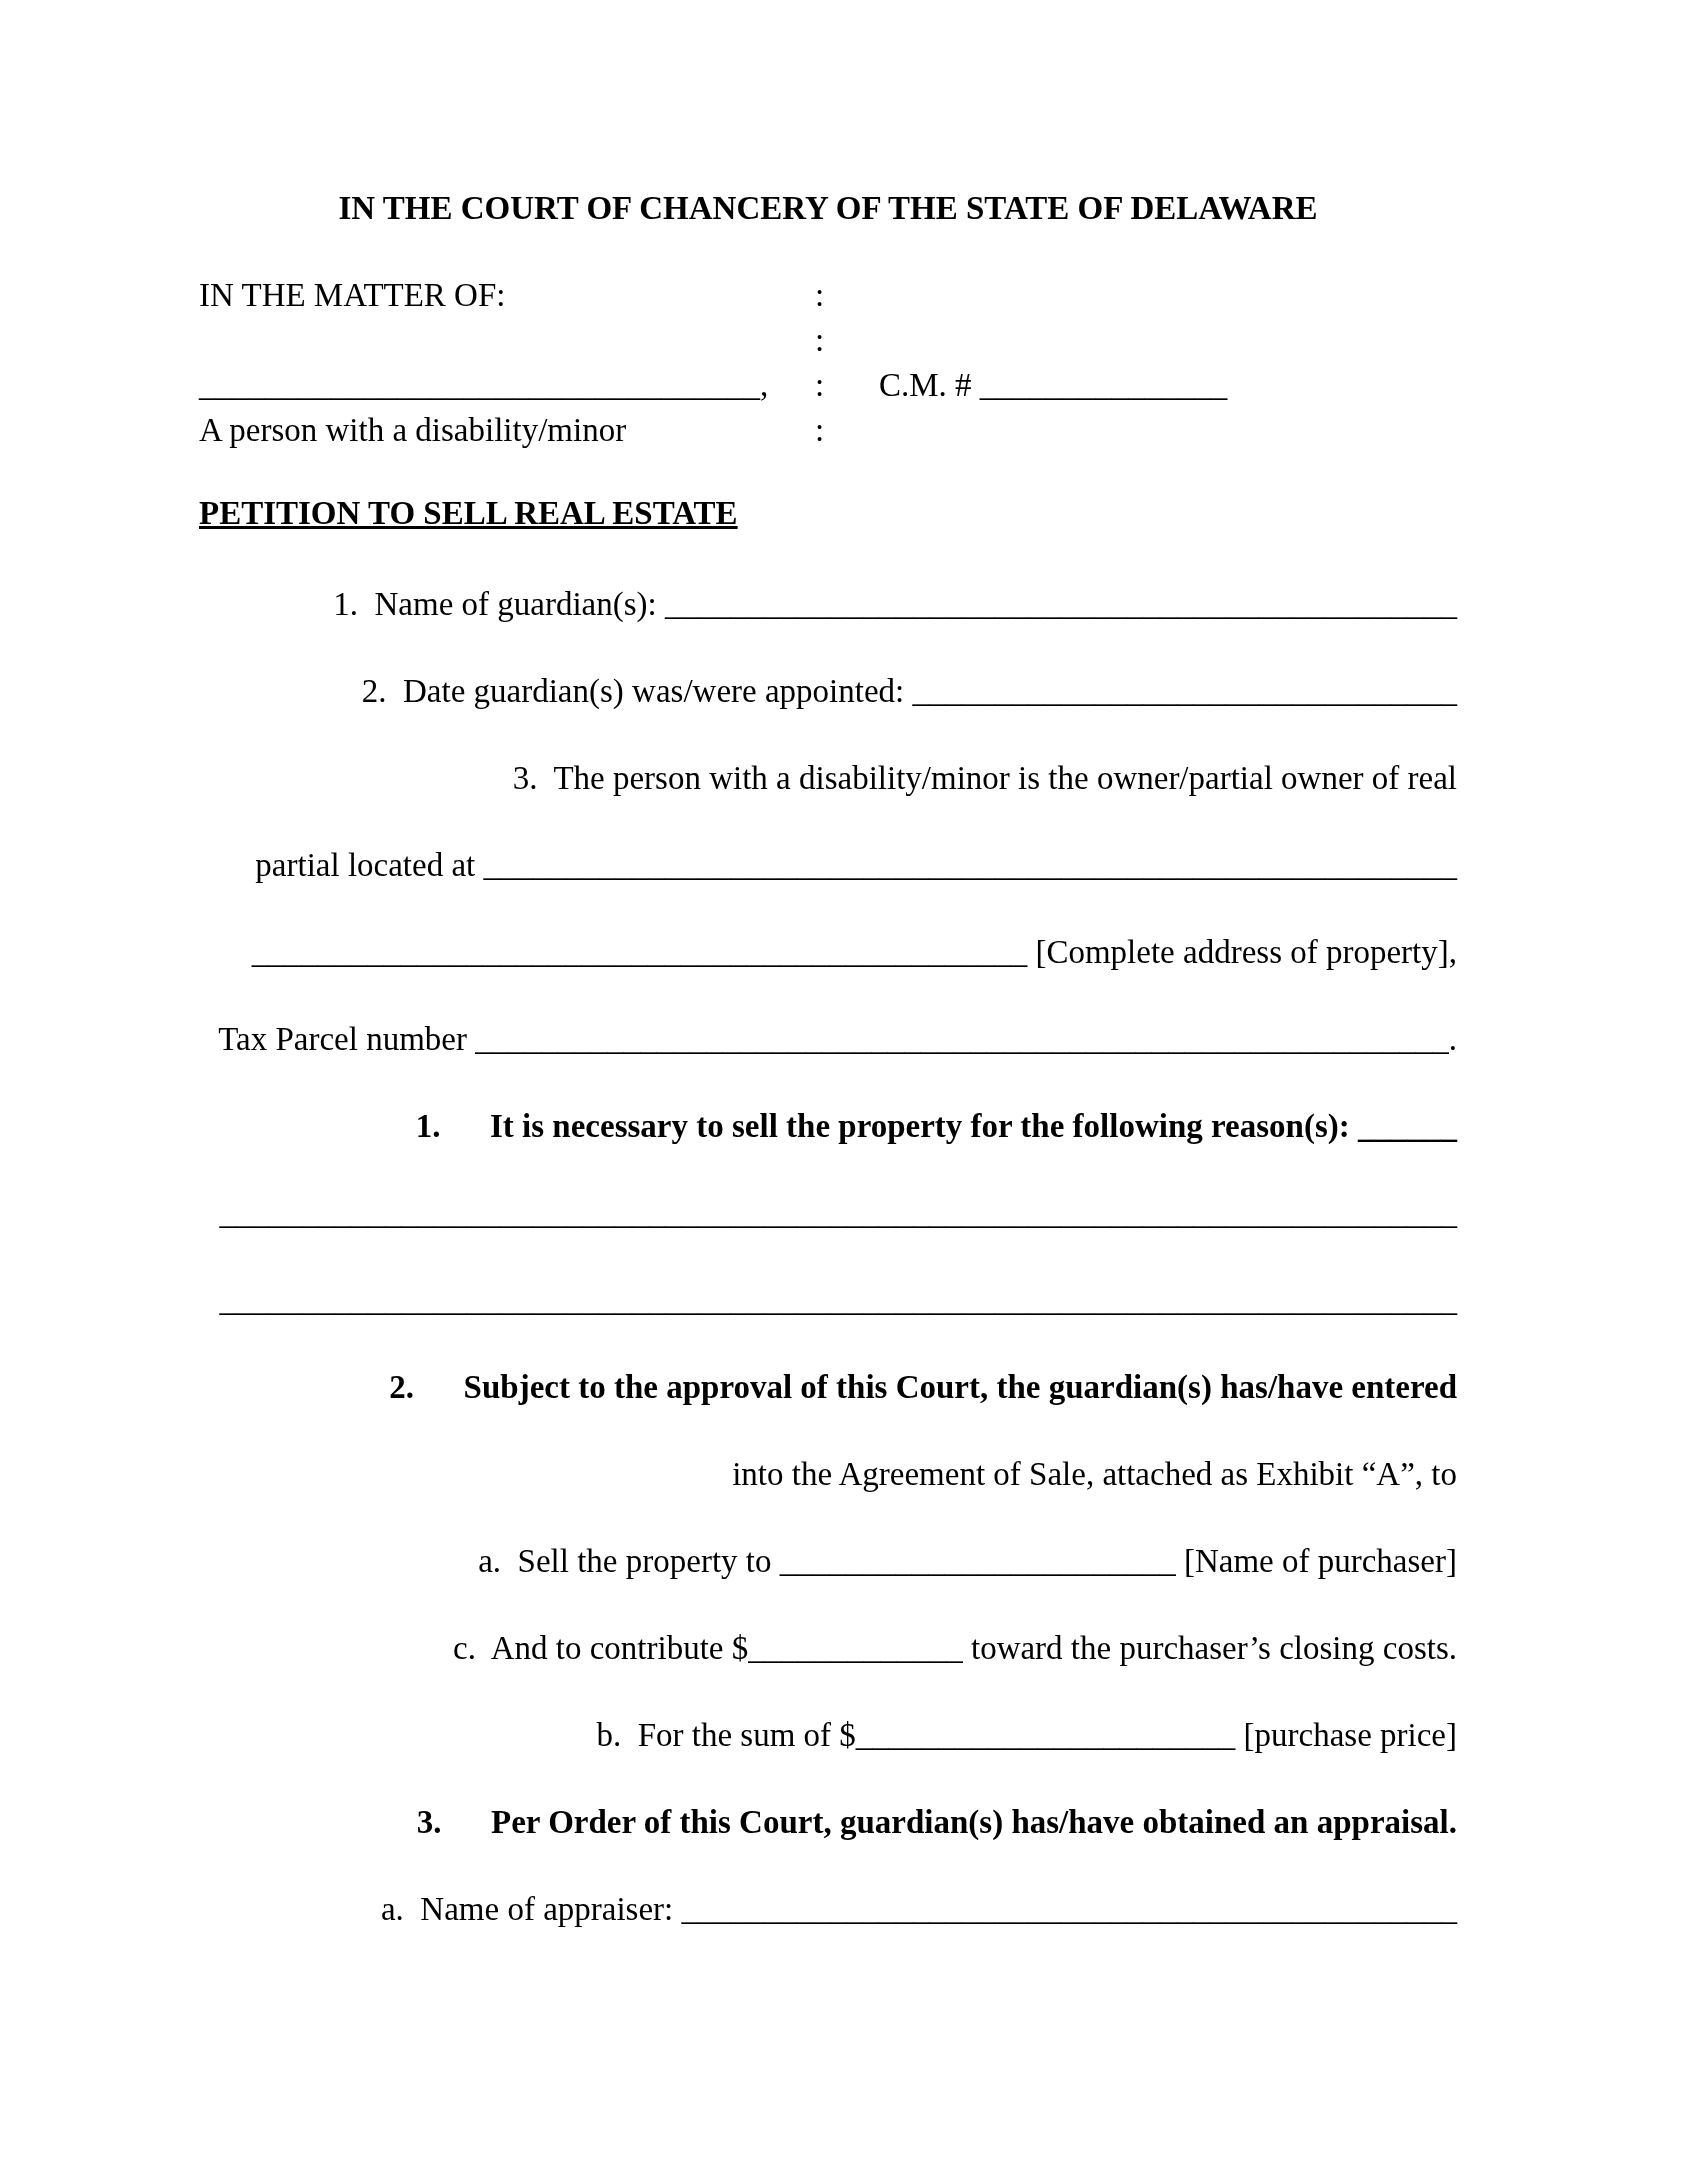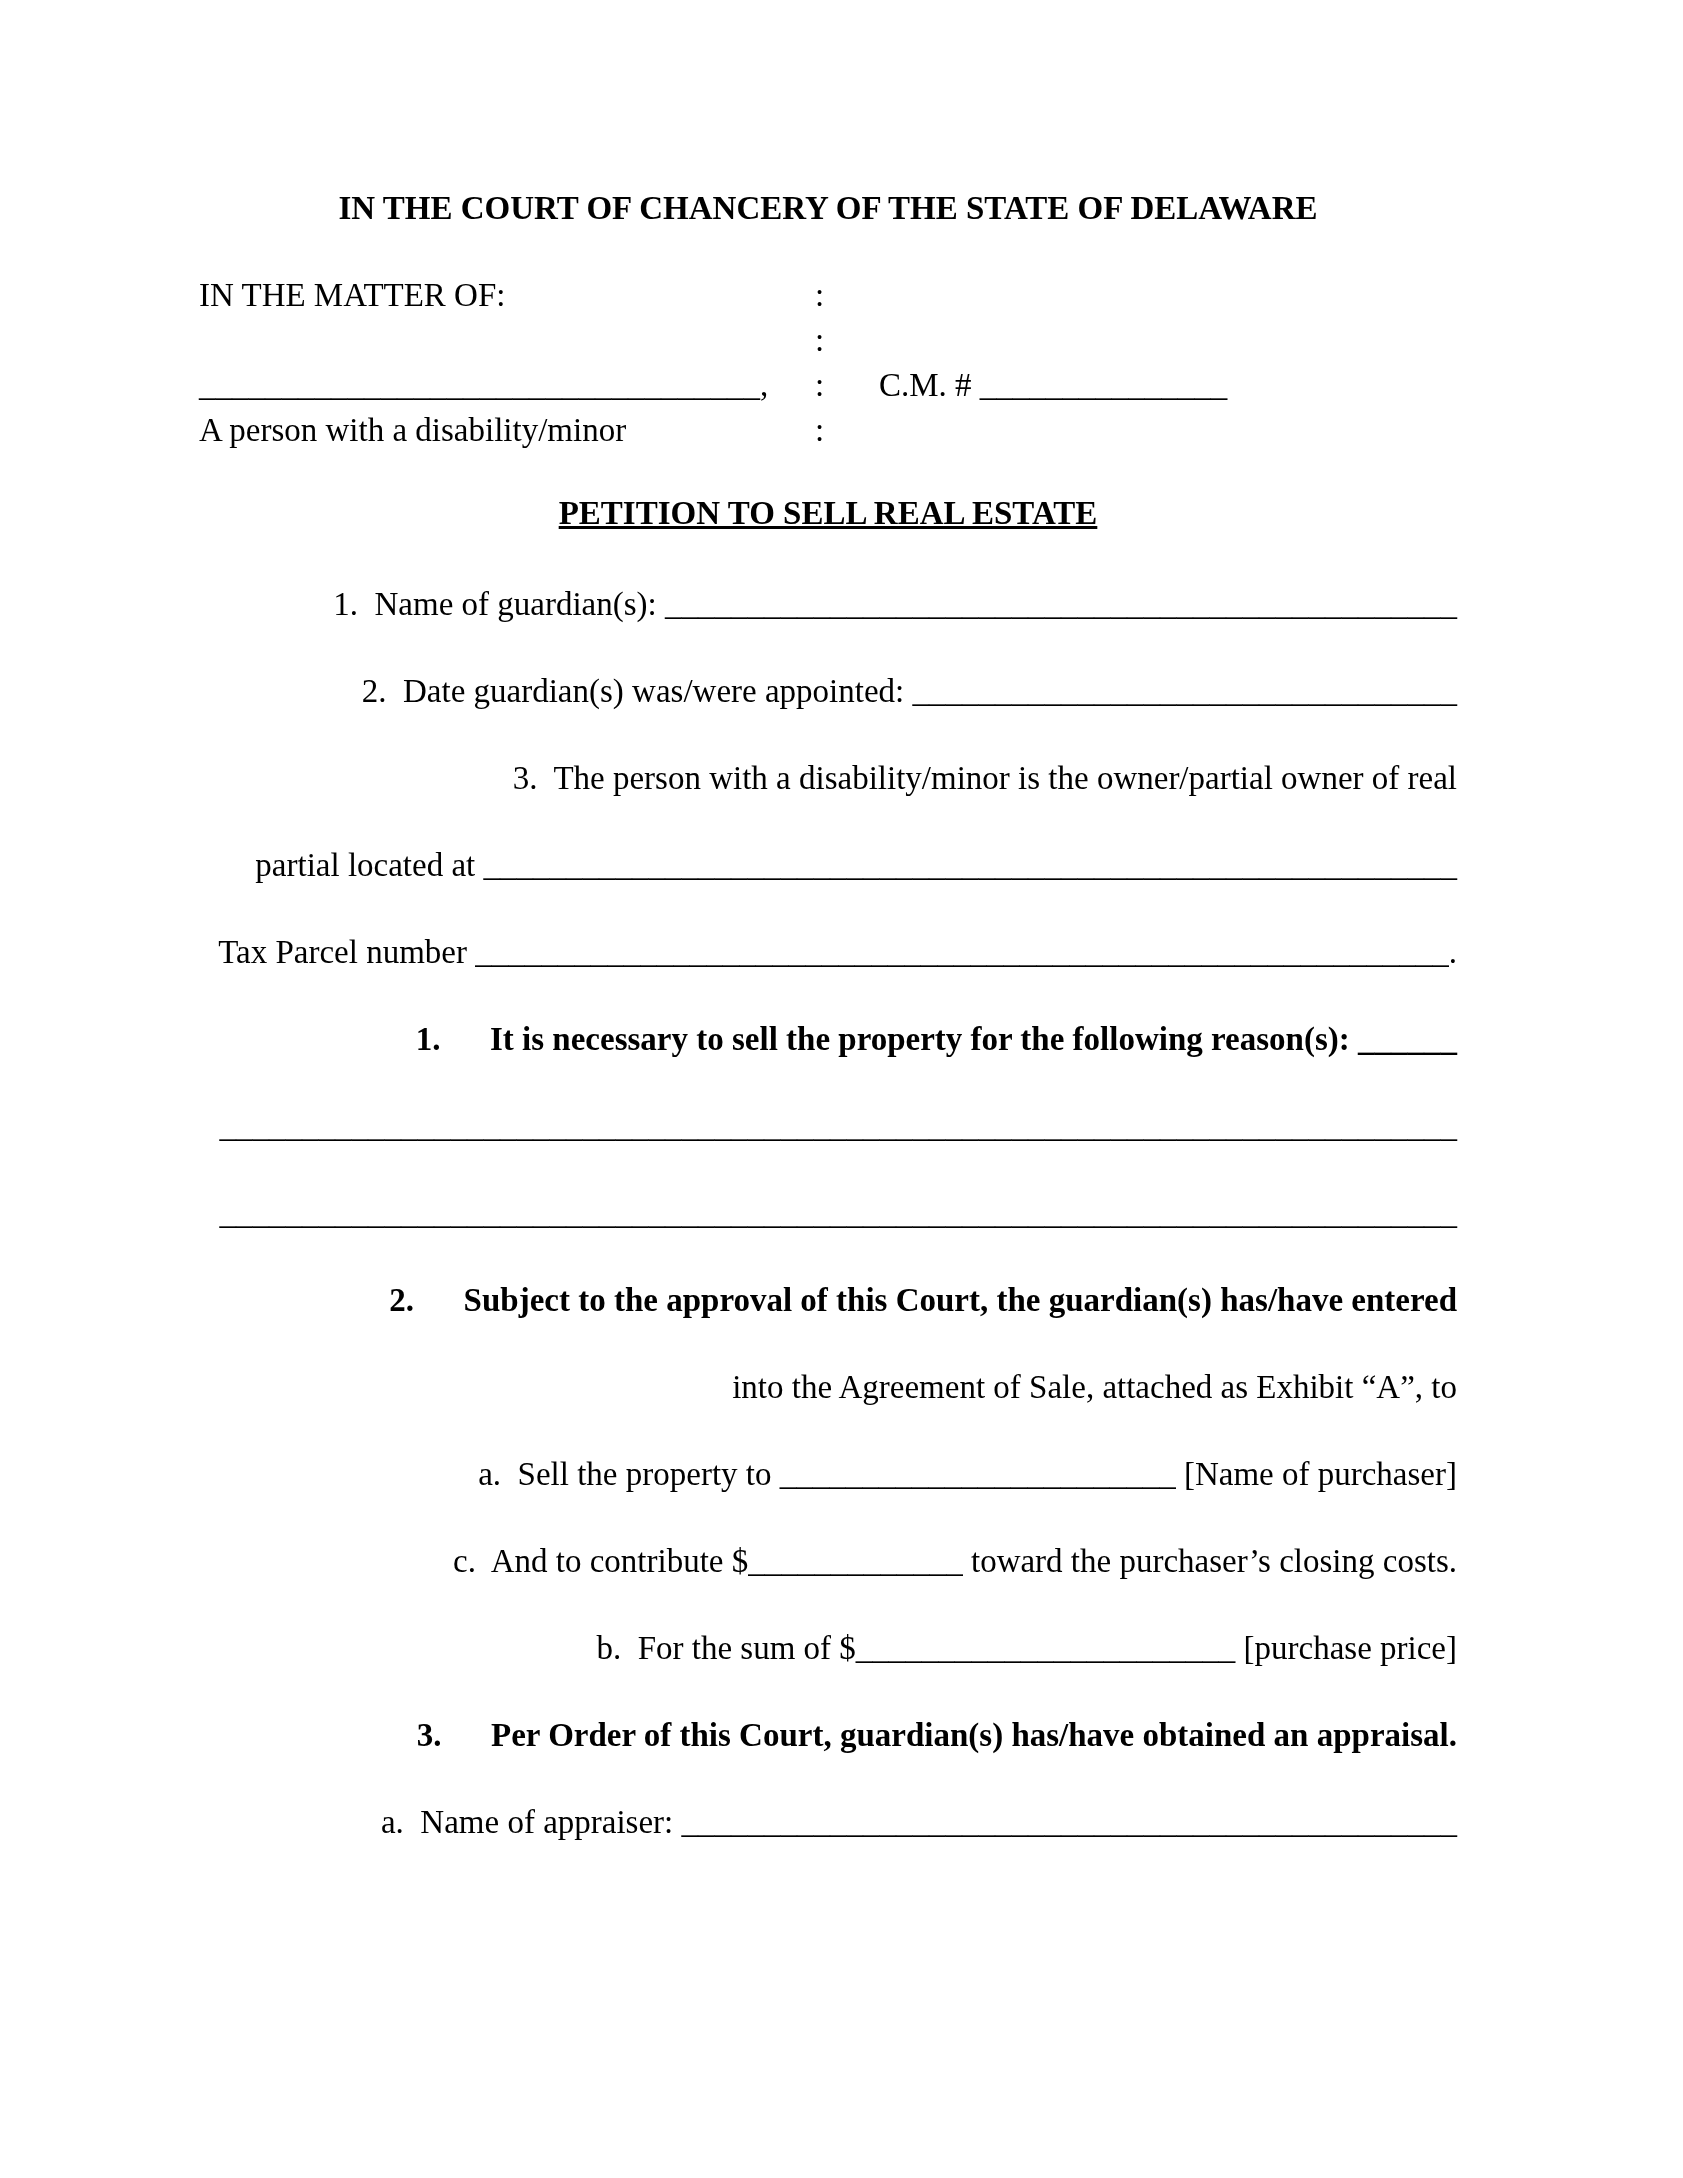--- a/index.html
+++ b/index.html
@@ -27,21 +27,20 @@
     display: grid;
     grid-template-columns: 616px 64px 1fr;
     line-height: 45px;
   }
   .caption-cell { white-space: pre-wrap; }
   .heading {
     margin-top: 38px;
     font-size: 33px;
     font-weight: bold;
     text-decoration: underline;
-    text-align: center;
     line-height: 45px;
     white-space: pre-wrap;
   }
   .body { margin-top: 25px; text-align: right; }
   .line {
     line-height: 87px;
     white-space: pre-wrap;
   }
   .ind-1 { padding-left: 49px; }   
   .ind-2 { padding-left: 71px; }   
@@ -78,20 +77,21 @@
     </div>
   </div>
 
   <h2 class="heading">PETITION TO SELL REAL ESTATE</h2>
 
   <div class="body">
     <div class="line ind-1">1.  Name of guardian(s): ________________________________________________</div>
     <div class="line ind-1">2.  Date guardian(s) was/were appointed: _________________________________</div>
     <div class="line ind-1">3.  The person with a disability/minor is the owner/partial owner of real</div>
     <div class="line">partial located at ___________________________________________________________</div>
+    <div class="line">_______________________________________________ [Complete address of property],</div>
     <div class="line">Tax Parcel number ___________________________________________________________.</div>
     <div class="line ind-3">1.      It is necessary to sell the property for the following reason(s): ______</div>
     <div class="line">___________________________________________________________________________</div>
     <div class="line">___________________________________________________________________________</div>
     <div class="line ind-3">2.      Subject to the approval of this Court, the guardian(s) has/have entered</div>
     <div class="line ind-cont">into the Agreement of Sale, attached as Exhibit “A”, to</div>
     <div class="line ind-2">a.  Sell the property to ________________________ [Name of purchaser]</div>
     <div class="line ind-2">c.  And to contribute $_____________ toward the purchaser’s closing costs.</div>
     <div class="line ind-2">b.  For the sum of $_______________________ [purchase price]</div>
     <div class="line ind-3">3.      Per Order of this Court, guardian(s) has/have obtained an appraisal.</div>

